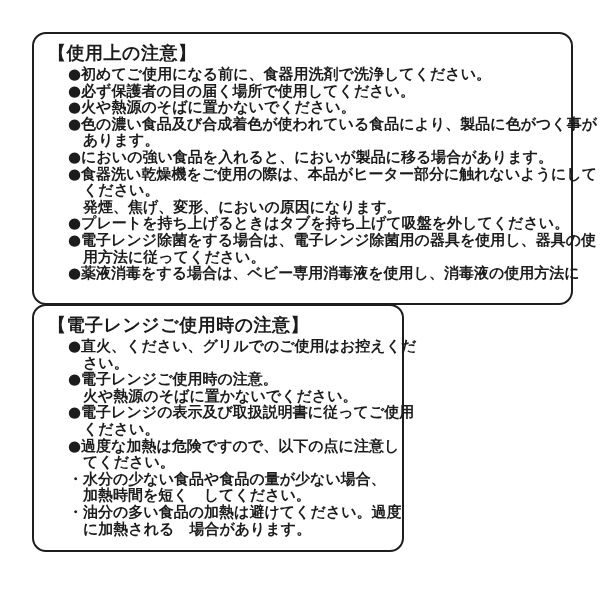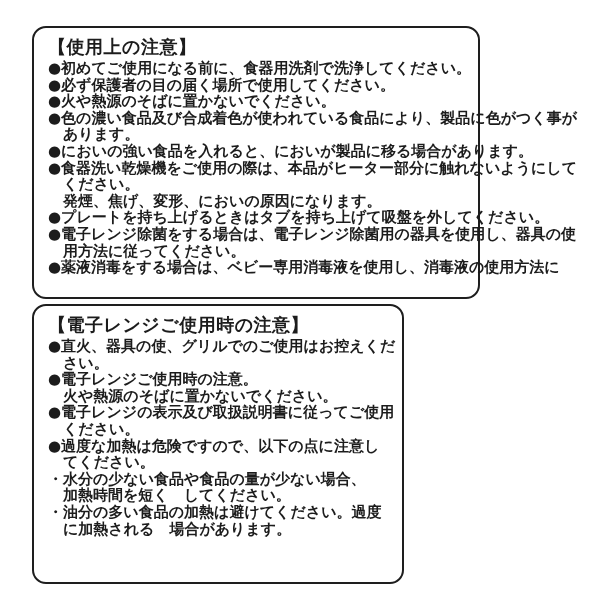--- a/index.html
+++ b/index.html
@@ -21,45 +21,46 @@
   }
   .caution-box {
     position: absolute;
     background: #ffffff;
     border: 2.5px solid #1e1e1e;
     border-radius: 14px;
     padding: 8px 12px 8px 14px;
   }
   .caution-box.box-usage {
     left: 32px;
-    top: 26px;
-    width: 448px;
+    top: 32px;
+    width: 541px;
     height: 273px;
   }
   .caution-box.box-microwave {
     left: 32px;
     top: 304px;
     width: 372px;
-    height: 280px;
+    height: 248px;
   }
   .box-title {
     margin: 0 0 2px 0;
     font-size: 18px;
     line-height: 22px;
     font-weight: 700;
     letter-spacing: 0.5px;
     white-space: pre;
   }
   .item { margin: 0; padding: 0; }
   .line {
     font-size: 15px;
     line-height: 16.6px;
     font-weight: 700;
     white-space: pre;
     letter-spacing: 0;
+    margin-left: 20px;
   }
   .line.cont { padding-left: 15px; }
 </style>
 </head>
 <body>
 
 <div class="page">
 
   <div class="caution-box box-usage">
     <h2 class="box-title">【使用上の注意】</h2>
@@ -95,21 +96,21 @@
         <div class="item">
           <div class="line">●薬液消毒をする場合は、ベビー専用消毒液を使用し、消毒液の使用方法に</div>
         </div>
       </div>
   </div>
 
   <div class="caution-box box-microwave">
     <h2 class="box-title">【電子レンジご使用時の注意】</h2>
     <div class="box-body">
         <div class="item">
-          <div class="line">●直火、器具の使、グリルでのご使用はお控えくだ</div>
+          <div class="line">●直火、ください、グリルでのご使用はお控えくだ</div>
           <div class="line cont">さい。</div>
         </div>
         <div class="item">
           <div class="line">●電子レンジご使用時の注意。</div>
         </div>
         <div class="item">
           <div class="line cont">火や熱源のそばに置かないでください。</div>
         </div>
         <div class="item">
           <div class="line">●電子レンジの表示及び取扱説明書に従ってご使用</div>

